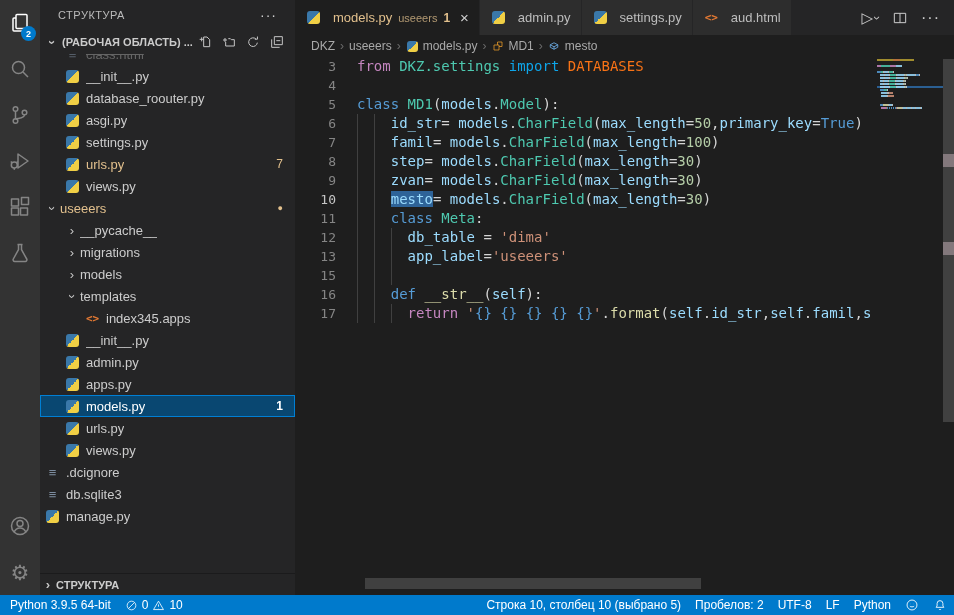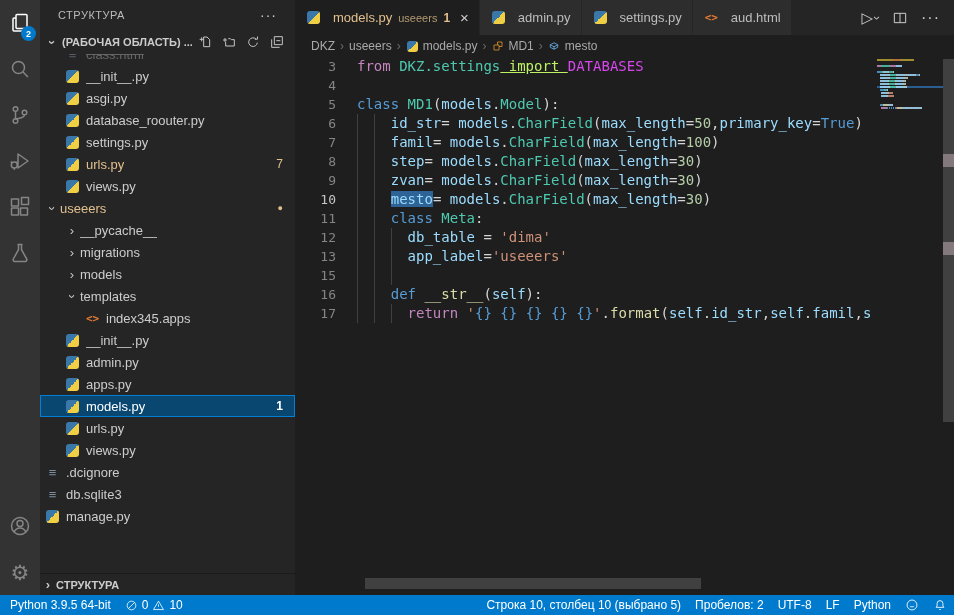--- a/index.html
+++ b/index.html
@@ -201,29 +201,29 @@
               <span class="pyicon"></span>
             </span>
             <span class="tlabel">__init__.py</span>
           </div>
         </div>
         <div class="row">
           <div class="inner" style="padding-left: 24px;">
             <span class="ticon">
               <span class="pyicon"></span>
             </span>
+            <span class="tlabel">database_roouter.py</span>
+          </div>
+        </div>
+        <div class="row">
+          <div class="inner" style="padding-left: 24px;">
+            <span class="ticon">
+              <span class="pyicon"></span>
+            </span>
             <span class="tlabel">asgi.py</span>
-          </div>
-        </div>
-        <div class="row">
-          <div class="inner" style="padding-left: 24px;">
-            <span class="ticon">
-              <span class="pyicon"></span>
-            </span>
-            <span class="tlabel">database_roouter.py</span>
           </div>
         </div>
         <div class="row">
           <div class="inner" style="padding-left: 24px;">
             <span class="ticon">
               <span class="pyicon"></span>
             </span>
             <span class="tlabel">settings.py</span>
           </div>
         </div>
@@ -432,21 +432,21 @@
               <path d="M4.5 9.5L12 5.5l7.5 4-7.5 4z" stroke="#75beff" stroke-width="1.5" stroke-linejoin="round"></path>
               <path d="M4.5 9.5v5l7.5 4v-5" stroke="#75beff" stroke-width="1.5" stroke-linejoin="round"></path>
               <path d="M19.5 9.5v5l-7.5 4" stroke="#75beff" stroke-width="1.5" stroke-linejoin="round"></path>
             </svg>
           </span>
           <span>mesto</span>
         </span>
       </div>
     <div class="editor-content">
       <div class="code" id="code">
-          <div class="code-line"><span class="ln">3</span><span class="lt" style="padding-left: 0px;"><span class="tok" style="color: rgb(197, 134, 192);">from </span><span class="tok" style="color: rgb(78, 201, 176);">DKZ.settings</span><span class="tok" style="color: #bef264; text-decoration: underline;"> import </span><span class="tok" style="color: #d946ef;">DATABASES</span></span></div>
+          <div class="code-line"><span class="ln">3</span><span class="lt" style="padding-left: 0px;"><span class="tok" style="color: rgb(197, 134, 192);">from </span><span class="tok" style="color: rgb(78, 201, 176);">DKZ.settings</span><span class="tok" style="color: #0ea5e9;"> import </span><span class="tok" style="color: #f97316;">DATABASES</span></span></div>
           <div class="code-line"><span class="ln">4</span><span class="lt" style="padding-left: 0px;"></span></div>
           <div class="code-line"><span class="ln">5</span><span class="lt" style="padding-left: 0px;"><span class="tok" style="color: rgb(86, 156, 214);">class </span><span class="tok" style="color: rgb(78, 201, 176);">MD1</span><span class="tok" style="color: rgb(212, 212, 212);">(</span><span class="tok" style="color: rgb(156, 220, 254);">models</span><span class="tok" style="color: rgb(212, 212, 212);">.</span><span class="tok" style="color: rgb(78, 201, 176);">Model</span><span class="tok" style="color: rgb(212, 212, 212);">):</span></span></div>
           <div class="code-line"><span class="ln">6</span><span class="lt" style="padding-left: 33.72px;"><i class="guide" style="left: 0px;"></i><i class="guide" style="left: 16.86px;"></i><span class="tok" style="color: rgb(156, 220, 254);">id_str</span><span class="tok" style="color: rgb(212, 212, 212);">= </span><span class="tok" style="color: rgb(156, 220, 254);">models</span><span class="tok" style="color: rgb(212, 212, 212);">.</span><span class="tok" style="color: rgb(78, 201, 176);">CharField</span><span class="tok" style="color: rgb(212, 212, 212);">(</span><span class="tok" style="color: rgb(156, 220, 254);">max_length</span><span class="tok" style="color: rgb(212, 212, 212);">=</span><span class="tok" style="color: rgb(181, 206, 168);">50</span><span class="tok" style="color: rgb(212, 212, 212);">,</span><span class="tok" style="color: rgb(156, 220, 254);">primary_key</span><span class="tok" style="color: rgb(212, 212, 212);">=</span><span class="tok" style="color: rgb(86, 156, 214);">True</span><span class="tok" style="color: rgb(212, 212, 212);">)</span></span></div>
           <div class="code-line"><span class="ln">7</span><span class="lt" style="padding-left: 33.72px;"><i class="guide" style="left: 0px;"></i><i class="guide" style="left: 16.86px;"></i><span class="tok" style="color: rgb(156, 220, 254);">famil</span><span class="tok" style="color: rgb(212, 212, 212);">= </span><span class="tok" style="color: rgb(156, 220, 254);">models</span><span class="tok" style="color: rgb(212, 212, 212);">.</span><span class="tok" style="color: rgb(78, 201, 176);">CharField</span><span class="tok" style="color: rgb(212, 212, 212);">(</span><span class="tok" style="color: rgb(156, 220, 254);">max_length</span><span class="tok" style="color: rgb(212, 212, 212);">=</span><span class="tok" style="color: rgb(181, 206, 168);">100</span><span class="tok" style="color: rgb(212, 212, 212);">)</span></span></div>
           <div class="code-line"><span class="ln">8</span><span class="lt" style="padding-left: 33.72px;"><i class="guide" style="left: 0px;"></i><i class="guide" style="left: 16.86px;"></i><span class="tok" style="color: rgb(156, 220, 254);">step</span><span class="tok" style="color: rgb(212, 212, 212);">= </span><span class="tok" style="color: rgb(156, 220, 254);">models</span><span class="tok" style="color: rgb(212, 212, 212);">.</span><span class="tok" style="color: rgb(78, 201, 176);">CharField</span><span class="tok" style="color: rgb(212, 212, 212);">(</span><span class="tok" style="color: rgb(156, 220, 254);">max_length</span><span class="tok" style="color: rgb(212, 212, 212);">=</span><span class="tok" style="color: rgb(181, 206, 168);">30</span><span class="tok" style="color: rgb(212, 212, 212);">)</span></span></div>
           <div class="code-line"><span class="ln">9</span><span class="lt" style="padding-left: 33.72px;"><i class="guide" style="left: 0px;"></i><i class="guide" style="left: 16.86px;"></i><span class="tok" style="color: rgb(156, 220, 254);">zvan</span><span class="tok" style="color: rgb(212, 212, 212);">= </span><span class="tok" style="color: rgb(156, 220, 254);">models</span><span class="tok" style="color: rgb(212, 212, 212);">.</span><span class="tok" style="color: rgb(78, 201, 176);">CharField</span><span class="tok" style="color: rgb(212, 212, 212);">(</span><span class="tok" style="color: rgb(156, 220, 254);">max_length</span><span class="tok" style="color: rgb(212, 212, 212);">=</span><span class="tok" style="color: rgb(181, 206, 168);">30</span><span class="tok" style="color: rgb(212, 212, 212);">)</span></span></div>
           <div class="code-line"><span class="ln cur">10</span><span class="lt" style="padding-left: 33.72px;"><i class="guide" style="left: 0px;"></i><i class="guide" style="left: 16.86px;"></i><span class="tok sel" style="color: rgb(156, 220, 254);">mesto</span><span class="tok" style="color: rgb(212, 212, 212);">= </span><span class="tok" style="color: rgb(156, 220, 254);">models</span><span class="tok" style="color: rgb(212, 212, 212);">.</span><span class="tok" style="color: rgb(78, 201, 176);">CharField</span><span class="tok" style="color: rgb(212, 212, 212);">(</span><span class="tok" style="color: rgb(156, 220, 254);">max_length</span><span class="tok" style="color: rgb(212, 212, 212);">=</span><span class="tok" style="color: rgb(181, 206, 168);">30</span><span class="tok" style="color: rgb(212, 212, 212);">)</span></span></div>
           <div class="code-line"><span class="ln">11</span><span class="lt" style="padding-left: 33.72px;"><i class="guide" style="left: 0px;"></i><i class="guide" style="left: 16.86px;"></i><span class="tok" style="color: rgb(86, 156, 214);">class </span><span class="tok" style="color: rgb(78, 201, 176);">Meta</span><span class="tok" style="color: rgb(212, 212, 212);">:</span></span></div>
           <div class="code-line"><span class="ln">12</span><span class="lt" style="padding-left: 50.58px;"><i class="guide" style="left: 0px;"></i><i class="guide" style="left: 16.86px;"></i><i class="guide" style="left: 33.72px;"></i><span class="tok" style="color: rgb(156, 220, 254);">db_table</span><span class="tok" style="color: rgb(212, 212, 212);"> = </span><span class="tok" style="color: rgb(206, 145, 120);">'dima'</span></span></div>
           <div class="code-line"><span class="ln">13</span><span class="lt" style="padding-left: 50.58px;"><i class="guide" style="left: 0px;"></i><i class="guide" style="left: 16.86px;"></i><i class="guide" style="left: 33.72px;"></i><span class="tok" style="color: rgb(156, 220, 254);">app_label</span><span class="tok" style="color: rgb(212, 212, 212);">=</span><span class="tok" style="color: rgb(206, 145, 120);">'useeers'</span></span></div>

